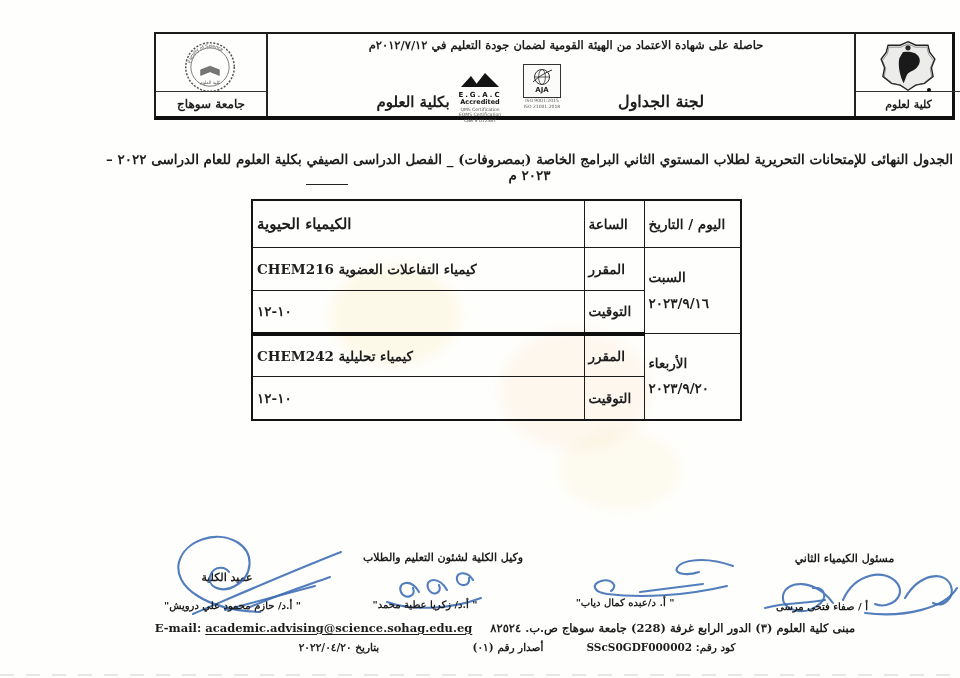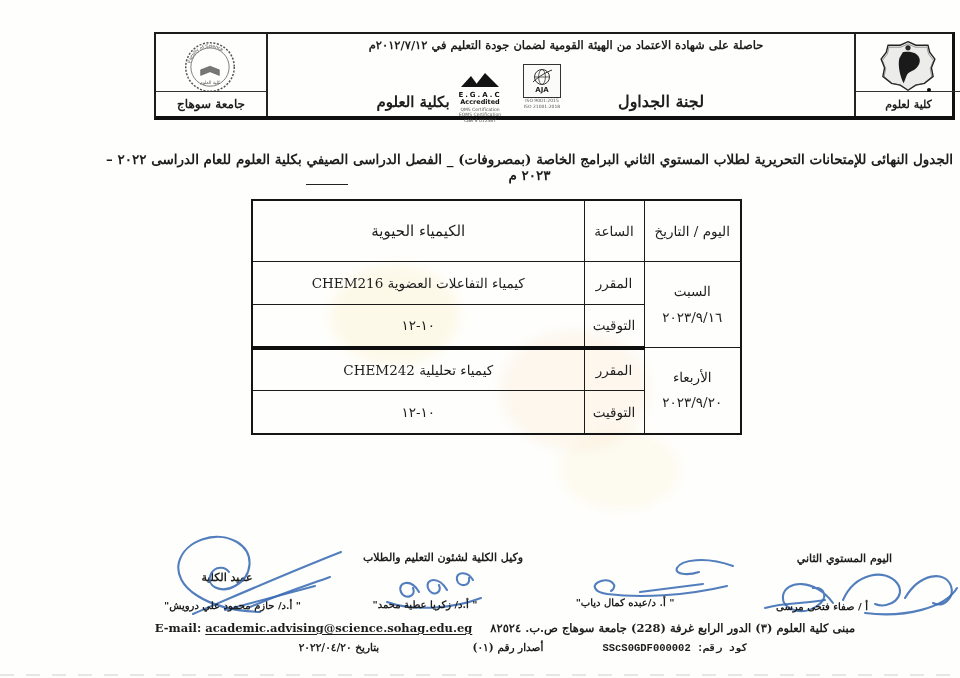--- a/index.html
+++ b/index.html
@@ -29,22 +29,22 @@
   .aja{left:362px;top:30px;width:48px;text-align:center;font-family:"DejaVu Sans","Liberation Sans",sans-serif;}
   .aja-box{width:36px;height:32px;border:1.5px solid #333;margin:0 auto;display:flex;flex-direction:column;
            align-items:center;justify-content:center;background:#fbfbf9;}
   .aja-name{font-size:7px;font-weight:bold;color:#222;line-height:1;margin-top:1px;}
   
   .doc-title{top:151px;left:105px;right:6px;direction:rtl;text-align:center;font-weight:bold;font-size:13.5px;}
   .u-word{border-bottom:1.5px solid #222;padding-bottom:17px;}
   
   .exam-table{left:251px;top:199px;border-collapse:collapse;table-layout:fixed;width:489px;
               border:2.5px solid #151515;direction:rtl;}
-  .exam-table td{border:1.8px solid #1b1b1b;text-align:center;vertical-align:middle;
-              font-weight:normal;font-size:13.5px;padding:7px 4px;}
+  .exam-table td{border:1.8px solid #1b1b1b;text-align:left;vertical-align:middle;
+              font-weight:bold;font-size:13.5px;padding:0 4px;}
   .exam-table .thead-row td{height:46px;}
   .exam-table .col-course-h{font-size:15px;}
   .exam-table .r{height:43px;}
   .exam-table tr.gsep td{border-bottom:4px solid #0e0e0e;}
   .day-cell div{line-height:1.9;}
   .day-cell .date{letter-spacing:1px;}
   
   .sig-title{font-weight:bold;font-size:11px;direction:rtl;text-align:center;}
   .sig-name{font-weight:bold;font-size:10px;direction:rtl;text-align:center;white-space:nowrap;}
   .ink{pointer-events:none;}
@@ -168,21 +168,21 @@
       <td>المقرر</td>
       <td>كيمياء تحليلية  CHEM242</td>
     </tr>
     <tr class="r">
       <td>التوقيت</td>
       <td>١٠-١٢</td>
     </tr>
   </tbody>
     </table>
 
-  <div class="abs sig-title" style="left:782px;top:552px;width:125px;">اليوم المستوي الثاني</div>
+  <div class="abs sig-title" style="left:782px;top:552px;width:125px;">مسئول الكيمياء الثاني</div>
   <svg class="abs ink" style="left:755px;top:558px;" width="205" height="70" viewBox="0 0 205 70">
     <path d="M78,45 C60,20 30,22 28,38 C26,52 48,58 62,48 C74,40 70,28 58,30"></path>
     <path d="M88,42 C100,15 130,10 142,25 C152,38 135,52 120,46"></path>
     <path d="M150,40 C165,15 190,12 196,28 C200,40 188,50 178,45"></path>
     <path d="M110,55 C150,60 190,50 202,30"></path>
     <path d="M10,50 C30,44 50,46 70,42"></path>
   </svg>
   <div class="abs sig-name" style="left:762px;top:601px;width:120px;">أ / صفاء فتحى مرسى</div>
 
   <svg class="abs ink" style="left:585px;top:556px;" width="150" height="52" viewBox="0 0 150 52">
@@ -211,18 +211,18 @@
   <div class="abs sig-name" style="left:150px;top:600px;width:165px;">" أ.د/ حازم محمود علي درويش"</div>
 
   <div class="abs footer1">
     <span>مبنى كلية العلوم (٣) الدور الرابع غرفة (228) جامعة سوهاج ص.ب. ٨٢٥٢٤</span>
     <span class="email-wrap" dir="ltr"><span>E-mail:</span>
       <u>academic.advising@science.sohag.edu.eg</u></span>
   </div>
 
   <div class="abs footer2-item" style="left:283px;width:112px;text-align:center;">بتاريخ ٢٠٢٢/٠٤/٢٠</div>
   <div class="abs footer2-item" style="left:452px;width:112px;text-align:center;">أصدار رقم (٠١)</div>
-  <div class="abs footer2-item" style="left:580px;width:190px;text-align:center;font-family:Liberation Mono, monospace;" dir="ltr">
+  <div class="abs footer2-item" style="left:566px;width:190px;text-align:center;" dir="ltr">
     <span>كود رقم:</span>
     <span>SScS0GDF000002</span>
   </div>
 
 </div>
 
 </body></html>

